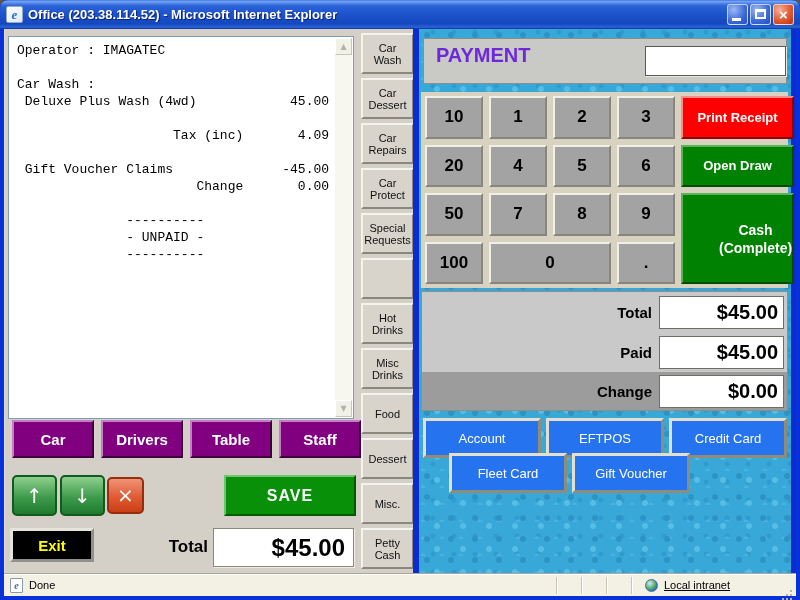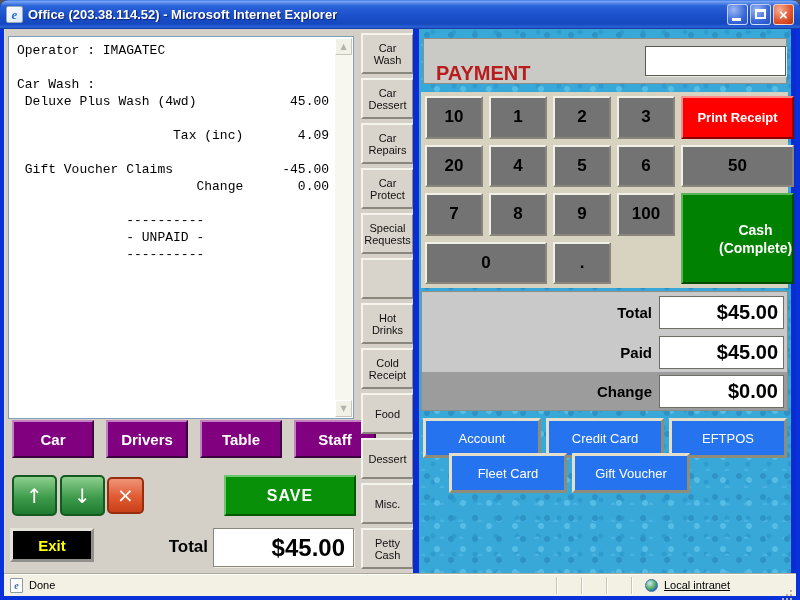--- a/index.html
+++ b/index.html
@@ -26,21 +26,21 @@
 
   
   .receipt-box{position:absolute;left:4px;top:7px;width:346px;height:383px;background:#fff;border:1px solid #7f9db9;}
   .receipt-text{margin:0;padding:5px 0 0 8px;font:13px/17px "Liberation Mono","DejaVu Sans Mono",monospace;color:#000;white-space:pre;}
   .vscroll{position:absolute;right:1px;top:1px;width:17px;height:379px;background:#f7f6ef;}
   .sbtn{position:absolute;left:0;width:17px;height:17px;background:#f2f1e8;border:1px solid #fff;border-right-color:#c8c6ba;border-bottom-color:#c8c6ba;
     color:#b5b3a5;font:8px/15px "DejaVu Sans",sans-serif;text-align:center;cursor:pointer;}
   .sbtn.up{top:0;} .sbtn.down{bottom:0;top:auto;}
 
   
-  .cat-row{position:absolute;left:8px;top:391px;display:flex;gap:12px;}
+  .cat-row{position:absolute;left:8px;top:391px;display:flex;gap:7px;}
   .cat-btn{width:82px;height:38px;background:#800080;border:2px solid;border-color:#c47ec4 #3c003c #3c003c #c47ec4;
     color:#fff;font:bold 15px "Liberation Sans",sans-serif;display:flex;align-items:center;justify-content:center;cursor:pointer;}
 
   
   .btn-up,.btn-down{position:absolute;top:446px;width:45px;height:41px;border-radius:5px;
     background:linear-gradient(180deg,#8ed08e,#3f9b4c 55%,#1e7a2e);border:2px solid #145a20;
     color:#fff;font:20px "DejaVu Sans",sans-serif;display:flex;align-items:center;justify-content:center;cursor:pointer;}
   .btn-up{left:8px;} .btn-down{left:56px;}
   .btn-del{position:absolute;left:103px;top:448px;width:37px;height:37px;border-radius:5px;
     background:linear-gradient(180deg,#f09478,#e05a32 55%,#c84018);border:2px solid #962e0e;
@@ -63,26 +63,26 @@
   
   .right-panel{position:absolute;left:409px;top:0;width:383px;height:544px;border-left:6px solid #0a2cd0;border-right:5px solid #0a2cd0;
     background-color:#38a8d8;
     background-image:
       radial-gradient(circle at 8px 6px,#2d93c4 2.5px,transparent 3.5px),
       radial-gradient(circle at 18px 14px,#55bde6 2.5px,transparent 3.5px),
       radial-gradient(circle at 4px 17px,#49b2e0 2px,transparent 3px),
       radial-gradient(circle at 14px 3px,#2f9cd0 2px,transparent 3px);
     background-size:24px 21px,26px 23px,19px 17px,21px 18px;}
   .pay-header{position:absolute;left:4px;top:9px;width:364px;height:46px;background:#c9c9c6;border:1px solid #8e8e86;}
-  .pay-header-label{position:absolute;left:12px;top:23px;font:bold 20px "Liberation Sans",sans-serif;color:#b91c1c;}
+  .pay-header-label{position:absolute;left:12px;top:5px;font:bold 20px "Liberation Sans",sans-serif;color:#6d28d9;}
   .pay-entry{position:absolute;left:221px;top:7px;width:141px;height:30px;background:#fff;border:1px solid #5a5a52;box-shadow:1px 1px 0 #e8e8e0;cursor:text;}
 
   .keypad{position:absolute;left:2px;top:63px;width:367px;height:196px;background:#d8d3c0;
     display:grid;grid-template-columns:58px 58px 58px 58px 1fr;grid-template-rows:repeat(4,1fr);gap:6px;padding:4px;}
-  .key{background:#737373;border:2px solid;border-color:#f0efe8 #88867c #88867c #f0efe8;
+  .key{background:#a3a3a3;border:2px solid;border-color:#f0efe8 #88867c #88867c #f0efe8;
     font:bold 17px "Liberation Sans",sans-serif;color:#000;display:flex;align-items:center;justify-content:center;cursor:pointer;}
   .key.red{background:#fe0000;border-color:#ff8a8a #8e0000 #8e0000 #ff8a8a;color:#fff;font:bold 13px "Liberation Sans",sans-serif;}
   .key.green{background:#018101;border-color:#5ab55a #014a01 #014a01 #5ab55a;color:#fff;font:bold 13px "Liberation Sans",sans-serif;}
   .key.cash{grid-column:5;grid-row:3 / span 2;font:bold 14px/18px "Liberation Sans",sans-serif;text-align:center;padding-left:36px;}
   .key.zero{grid-column:span 2;}
 
   .totals{position:absolute;left:2px;top:262px;width:367px;border:1px solid #8e8e86;}
   .trow{display:flex;align-items:center;justify-content:flex-end;height:40px;background:#c9c9c9;padding-right:3px;}
   .trow.change{background:#9c9c9c;height:38px;}
   .tlabel{font:bold 15px "Liberation Sans",sans-serif;color:#000;margin-right:7px;}
@@ -170,21 +170,21 @@
     <div class="foot-total-field">$45.00</div>
 
     <div class="tabstrip">
       <div class="tab">Car Wash</div>
       <div class="tab">Car Dessert</div>
       <div class="tab">Car Repairs</div>
       <div class="tab">Car Protect</div>
       <div class="tab">Special Requests</div>
       <div class="tab"></div>
       <div class="tab">Hot Drinks</div>
-      <div class="tab">Cold Receipt</div>
+      <div class="tab">Misc Drinks</div>
       <div class="tab">Food</div>
       <div class="tab">Dessert</div>
       <div class="tab">Misc.</div>
       <div class="tab">Petty Cash</div>
     </div>
 
     <div class="right-panel">
 
       <div class="pay-header">
         <div class="pay-header-label">PAYMENT</div>
@@ -194,20 +194,21 @@
       <div class="keypad">
         <div class="key">10</div>
         <div class="key">1</div>
         <div class="key">2</div>
         <div class="key">3</div>
         <div class="key red">Print Receipt</div>
         <div class="key">20</div>
         <div class="key">4</div>
         <div class="key">5</div>
         <div class="key">6</div>
+        <div class="key green">Open Draw</div>
         <div class="key">50</div>
         <div class="key">7</div>
         <div class="key">8</div>
         <div class="key">9</div>
         <div class="key green cash">Cash (Complete)</div>
         <div class="key">100</div>
         <div class="key zero">0</div>
         <div class="key">.</div>
       </div>
 
@@ -221,22 +222,22 @@
           <span class="tfield">$45.00</span>
         </div>
         <div class="trow change">
           <span class="tlabel">Change</span>
           <span class="tfield">$0.00</span>
         </div>
       </div>
 
       <div class="mrow r1">
         <div class="mbtn">Account</div>
+        <div class="mbtn">EFTPOS</div>
         <div class="mbtn">Credit Card</div>
-        <div class="mbtn">EFTPOS</div>
       </div>
       <div class="mrow r2">
         <div class="mbtn">Fleet Card</div>
         <div class="mbtn">Gift Voucher</div>
       </div>
 
     </div>
   </div>
 
   <div class="statusbar">

